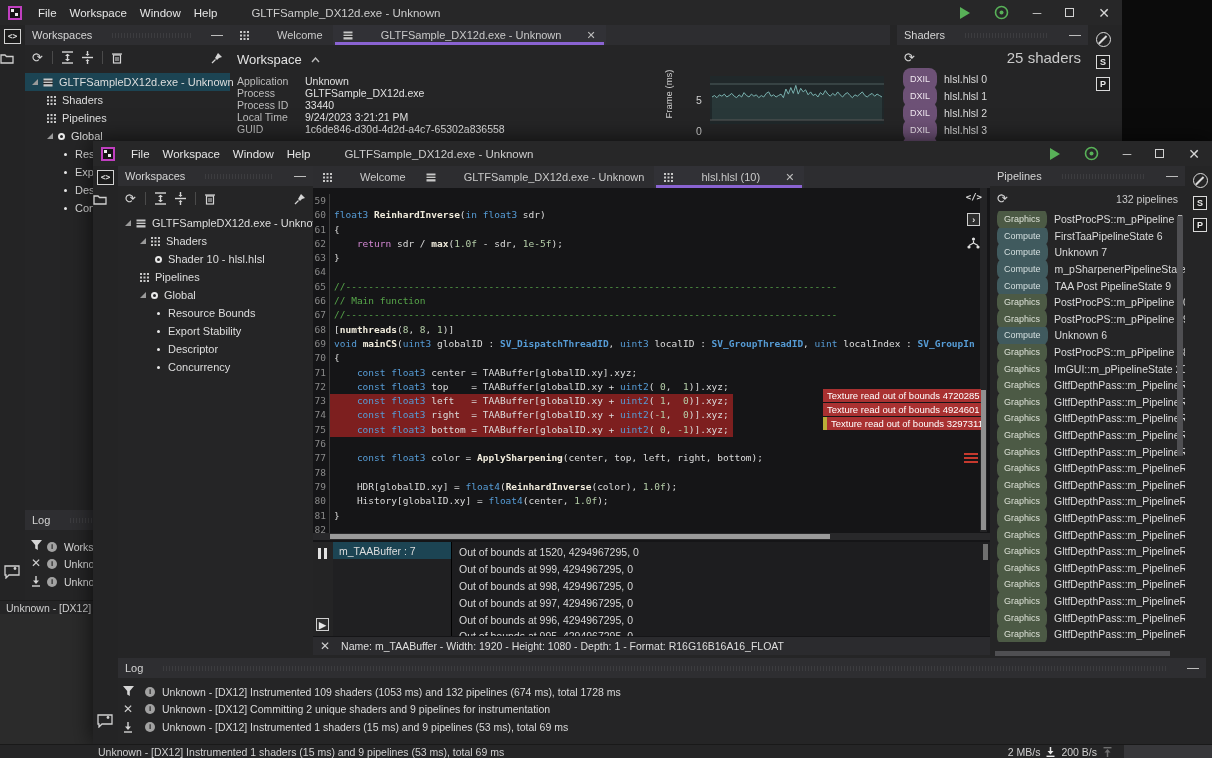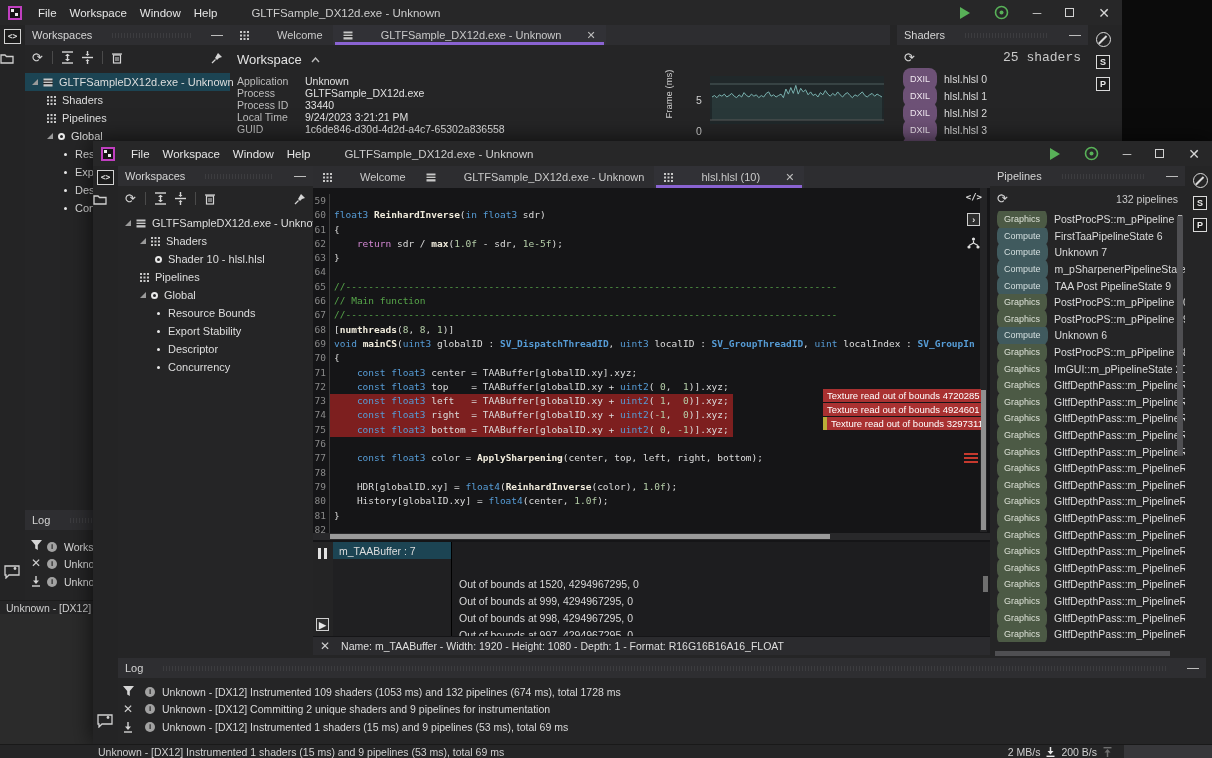--- a/index.html
+++ b/index.html
@@ -114,21 +114,21 @@
   .hscroll { position:absolute; top:367px; left:0; right:0; height:7px; background:#28282a; }
   .hthumb { position:absolute; left:17px; width:500px; top:1px; height:5px; background:#9a9a9a; }
 
   .debug { position:absolute; top:376px; left:0; right:0; height:94px; background:#1d1d1f; display:flex; }
   .dgut { width:20px; position:relative; background:#242425; flex:none; }
   .pause-ico { position:absolute; left:5px; top:6px; width:9px; height:11px; border-left:3px solid #e2e2e2; border-right:3px solid #e2e2e2; }
   .stepbox { position:absolute; left:3px; bottom:5px; }
   .dcells { width:119px; background:#202022; border-right:1px solid #000; flex:none; }
   .dcell { height:17px; display:flex; align-items:center; padding-left:6px; font-size:10.5px; color:#dedede; }
   .dcell.sel { background:#1c4453; }
-  .dmsgs { flex:1; position:relative; padding-top:2px; overflow:hidden;margin-top:32px; }
+  .dmsgs { flex:1; position:relative; padding-top:2px; overflow:hidden; }
   .dmsg { height:16.8px; display:flex; align-items:center; padding-left:7px; font-size:10.5px; color:#d8d8d8; white-space:nowrap; }
   .dvthumb { position:absolute; right:2px; top:2px; width:5px; height:16px; background:#6f6f6f; }
 
   .infobar { position:absolute; top:471px; left:0; right:0; height:18px; background:#2b2b2e; display:flex;
     align-items:center; gap:11px; padding-left:7px; font-size:10.5px; color:#dedede; white-space:nowrap; }
 
   .pipanel { position:absolute; left:897px; top:25px; width:195px; height:492px; background:#252526; }
   .pilist { position:relative; height:447px; overflow:hidden; }
   .prow { height:16.6px; display:flex; align-items:center; padding-left:7px; white-space:nowrap; overflow:hidden; }
   .pivscroll { position:absolute; right:2px; top:5px; width:6px; height:240px; background:#4f4f52; }
@@ -369,21 +369,21 @@
     </div>
 
     <aside class="shpanel">
       <div class="phead">
         <span>Shaders</span>
         <i class="hatch"></i>
         <span class="dash">—</span>
       </div>
       <div class="ptools">
         <span class="ti">⟳</span>
-        <span style="margin-left:auto;font-size:13px;color:#cacaca;font-family:Liberation Mono, monospace;">25 shaders</span>
+        <span style="margin-left:auto;font-size:15px;color:#cacaca;">25 shaders</span>
       </div>
       <div id="bg-shader-list">
           <div class="srow">
             <span class="bdg dxil">DXIL</span>
             <span class="slabel">hlsl.hlsl 0</span>
           </div>
           <div class="srow">
             <span class="bdg dxil">DXIL</span>
             <span class="slabel">hlsl.hlsl 1</span>
           </div>

